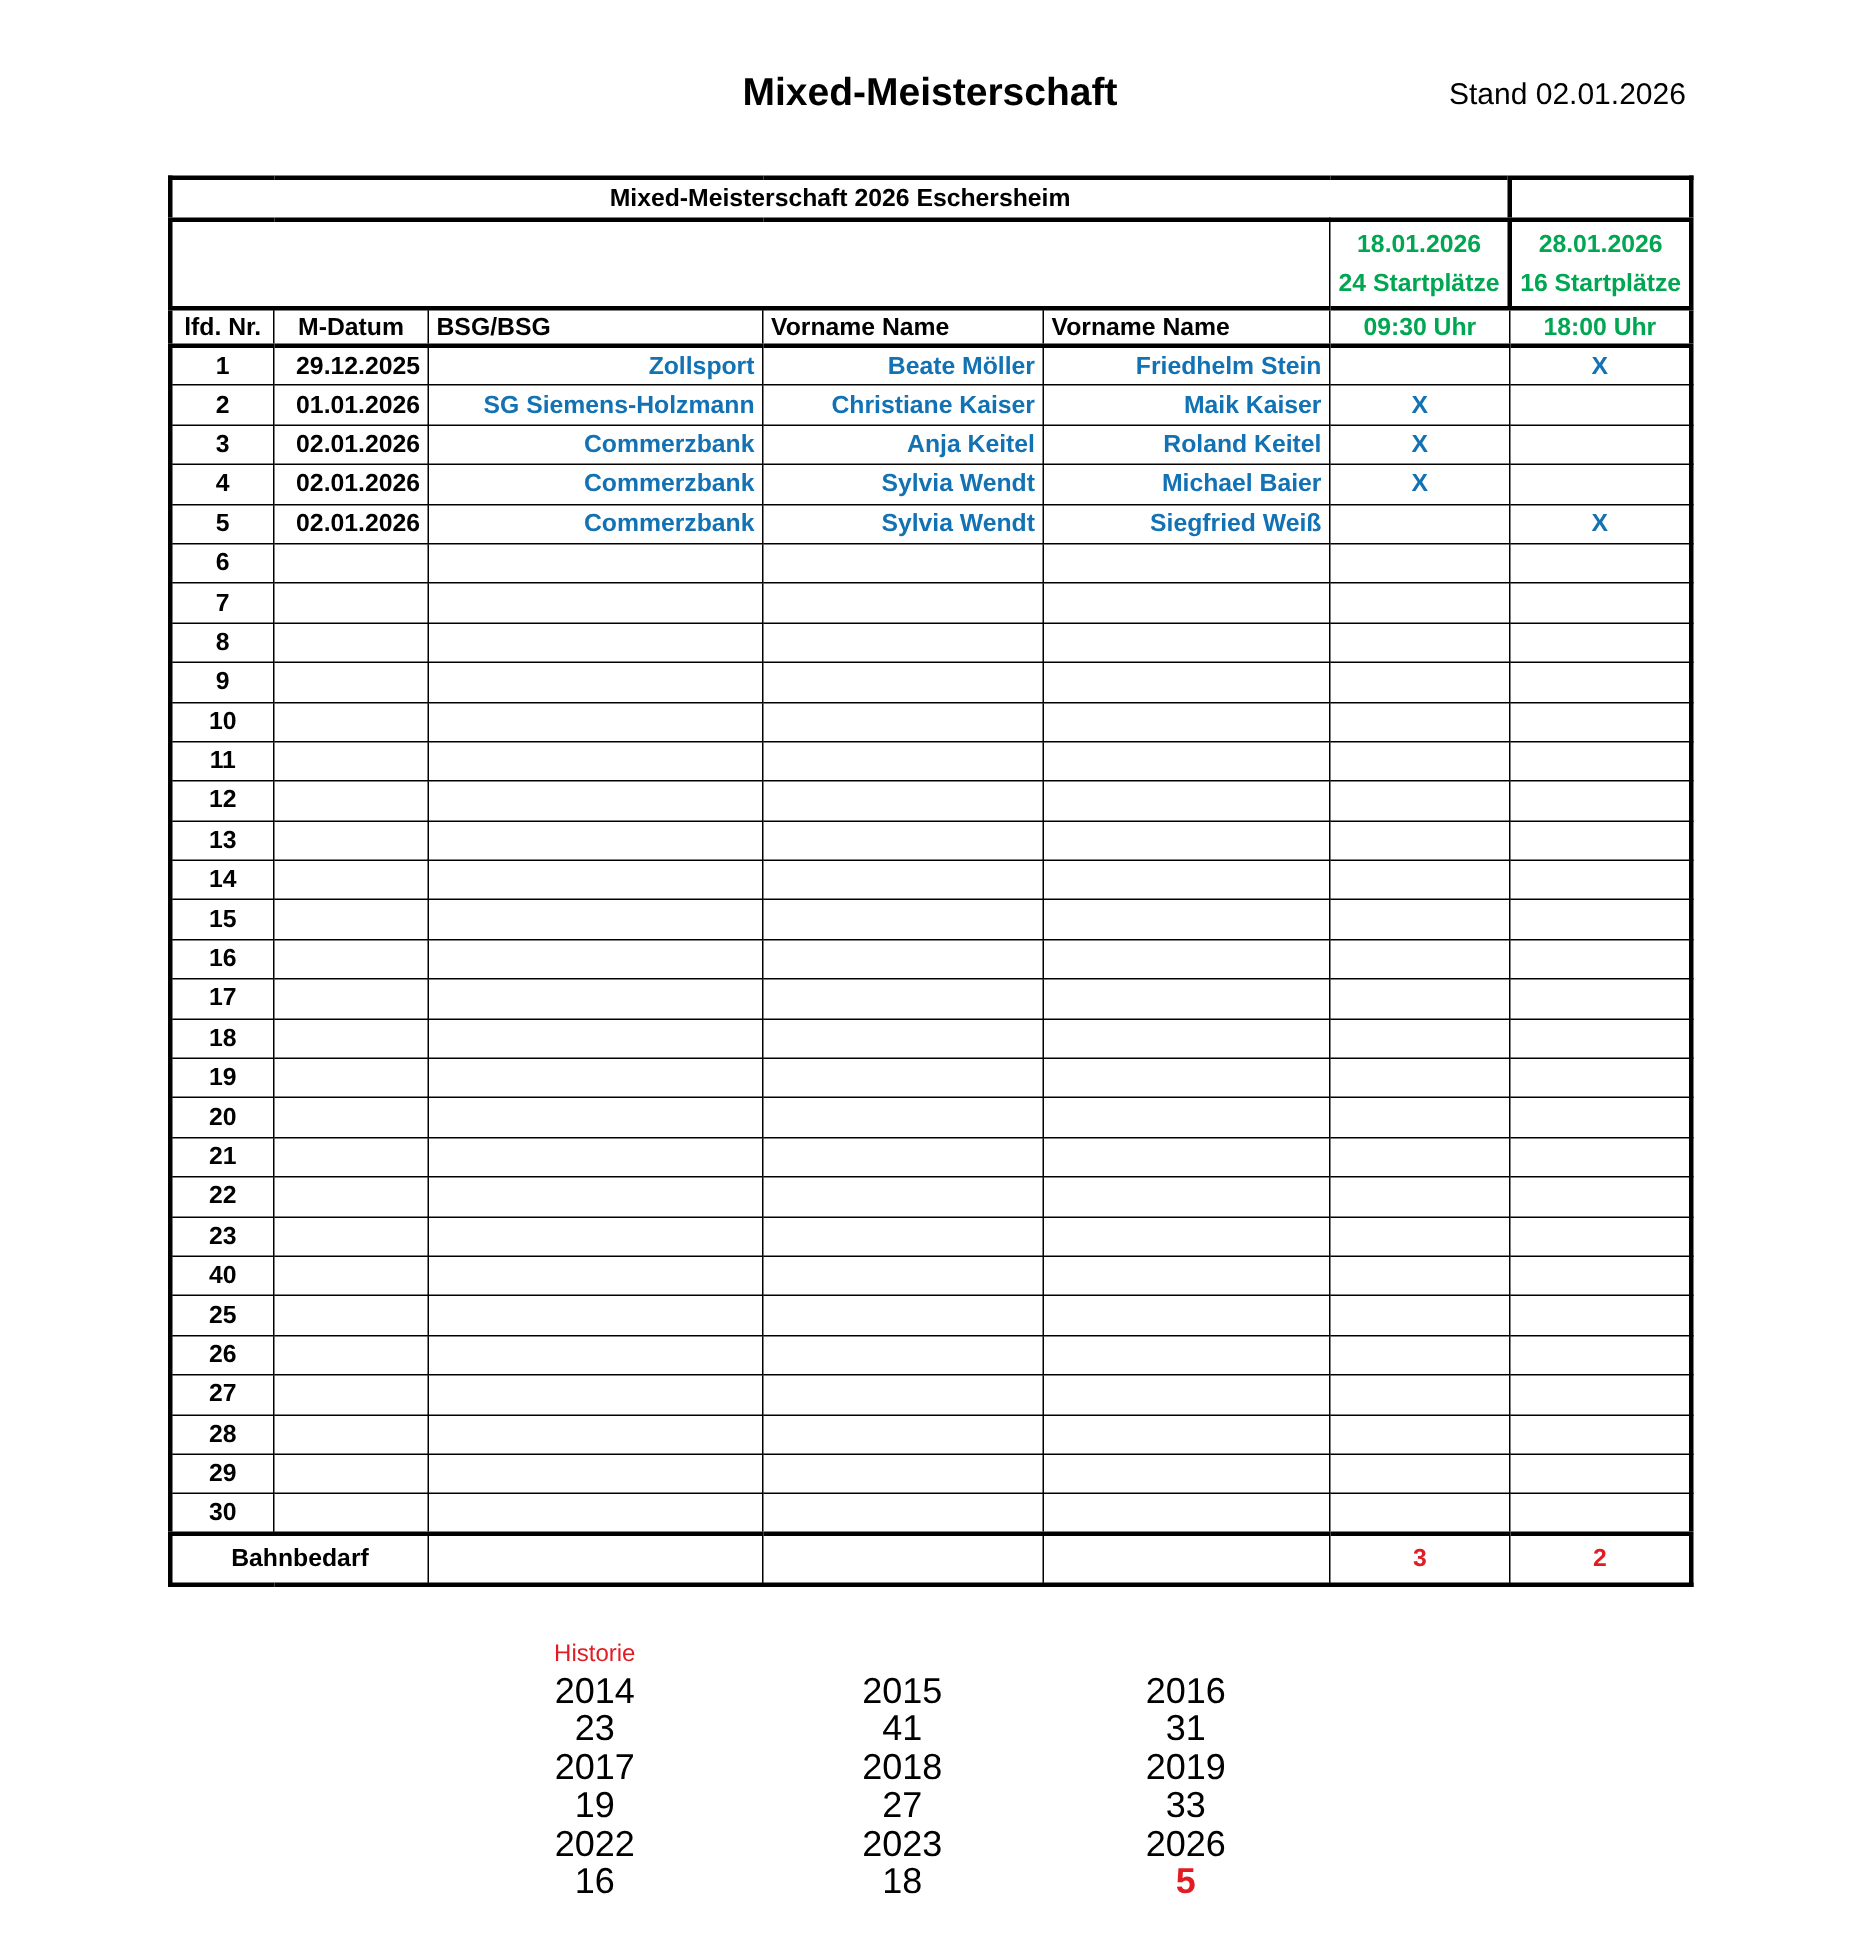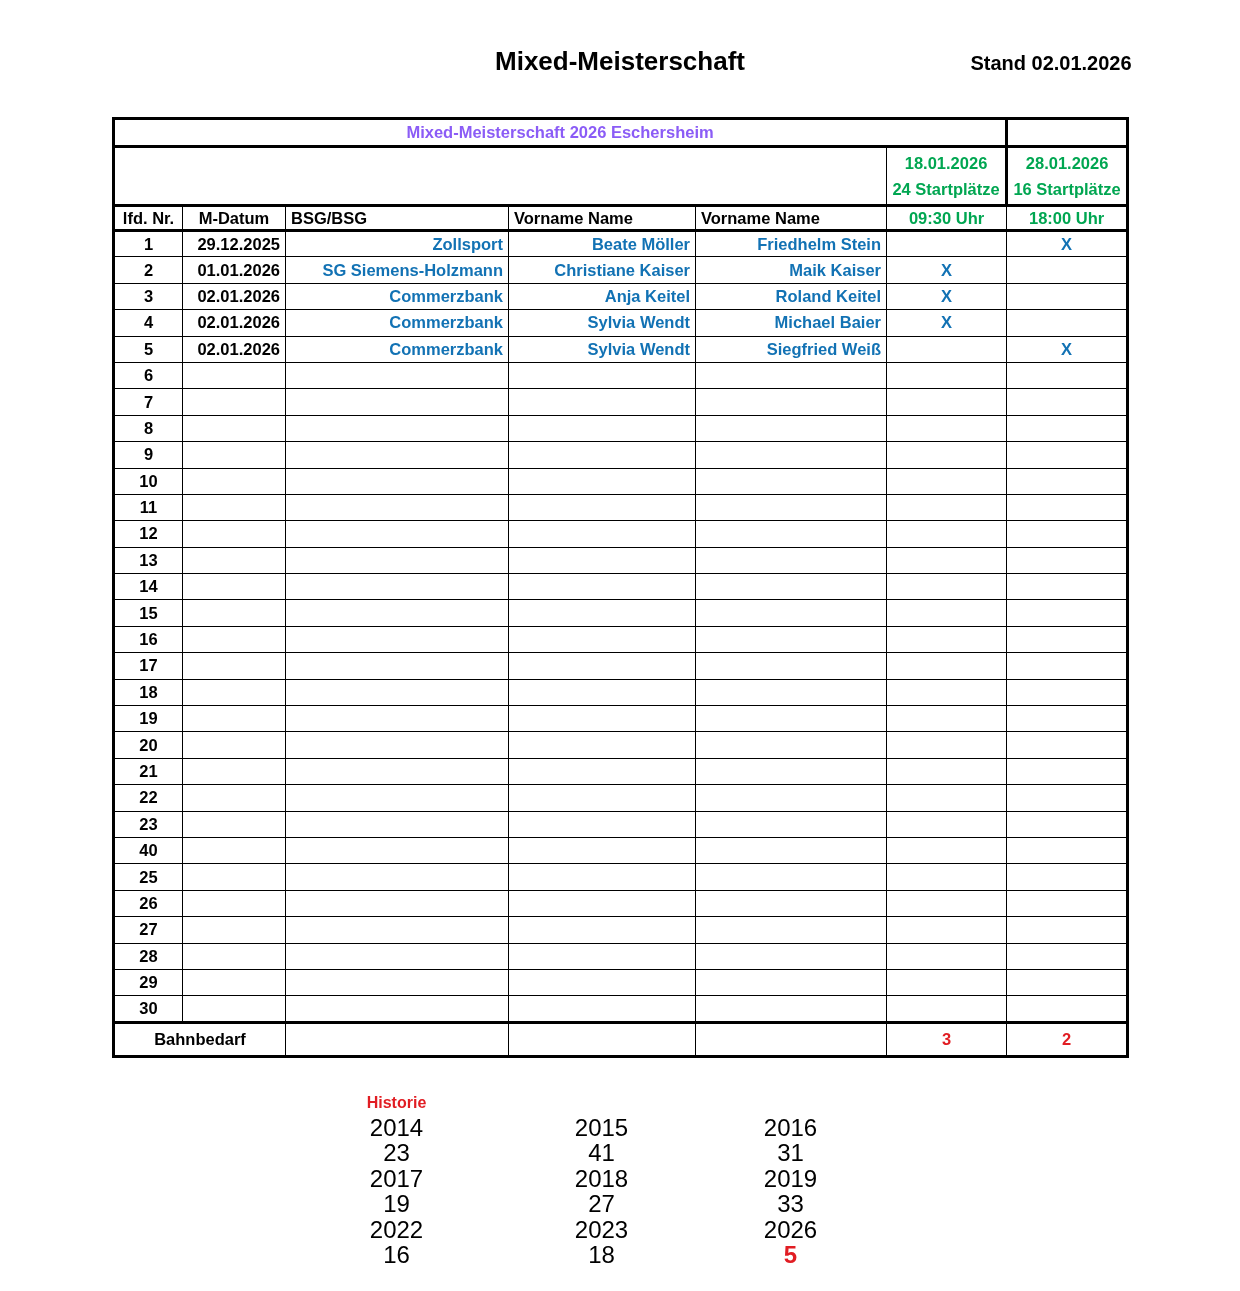--- a/index.html
+++ b/index.html
@@ -11,21 +11,21 @@
     color:#000;
     overflow:hidden;
   }
   
   .main-title{
     position:absolute;left:113px;top:46px;width:1014px;
     text-align:center;font-size:26px;font-weight:bold;color:#000;
   }
   .stand-date{
     position:absolute;left:966px;top:52px;width:170px;
-    font-size:20px;font-weight:bold;color:#000;white-space:nowrap;text-align:center;
+    font-size:20px;font-weight:normal;color:#000;white-space:nowrap;
   }
   
   table.reg{
     position:absolute;left:112px;top:117px;
     border-collapse:collapse;table-layout:fixed;
     width:1014px;
     border:3px solid #000;
   }
   table.reg td{
     border:1.5px solid #000;
@@ -33,21 +33,21 @@
     font-size:16.5px;font-weight:bold;
     overflow:hidden;white-space:nowrap;
     vertical-align:middle;
   }
   tr.r-title{height:28px;}
   tr.r-dates{height:59px;}
   tr.r-cols{height:25px;margin-top:19px;}
   tr.r-data{height:26.4px;}
   tr.r-bahn{height:34px;}
 
-  td.title-cell{ text-align:center;color:#8b5cf6;font-size:20px;font-weight:bold; }
+  td.title-cell{ text-align:center;color:#000000;font-size:20px;font-weight:bold; }
   .bl-thick{border-left:3px solid #000 !important;}
   tr.r-title > td, tr.r-dates > td, tr.r-cols > td{ border-bottom:3px solid #000; }
   tr.r-bahn  > td{ border-top:3px solid #000;text-align:center; }
 
   td.date-head{
     text-align:center;color:#00a651;font-size:16px;line-height:26px;padding:0 2px;
   }
   td.date-head span{display:block;}
   td.col-head{ text-align:left;color:#000; }
   td.col-head.center{ text-align:center; }
@@ -60,21 +60,21 @@
   td.c-empty{}
   td.bahn-label{ text-align:left;padding-left:2px;color:#000; }
   td.bahn-count{ text-align:center;color:#e11d23;font-size:18px; }
 
   
   .historie{
     position:absolute;left:285px;top:1091px;width:601px;
   }
   .historie .h-label{
     width:223px;text-align:center;color:#e11d23;
-    font-size:16px;font-weight:bold;height:24px;line-height:24px;
+    font-size:16px;font-weight:normal;height:24px;line-height:24px;
   }
   .historie .h-row{display:flex;}
   .historie .h-cell{
     text-align:center;font-size:24px;color:#000;
     height:25.4px;line-height:25.4px;
   }
   .historie .h-cell.col0{width:223px;}
   .historie .h-cell.col1{width:187px;}
   .historie .h-cell.col2{width:191px;}
   .historie .h-cell.current{color:#e11d23;font-weight:bold;}

